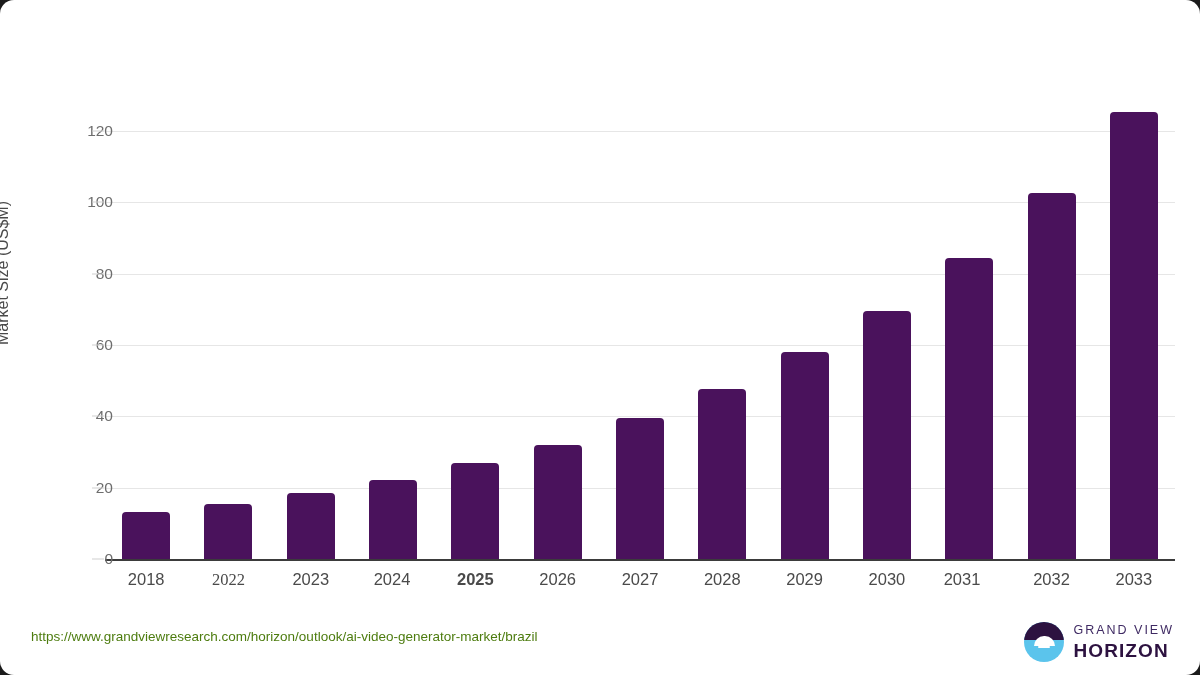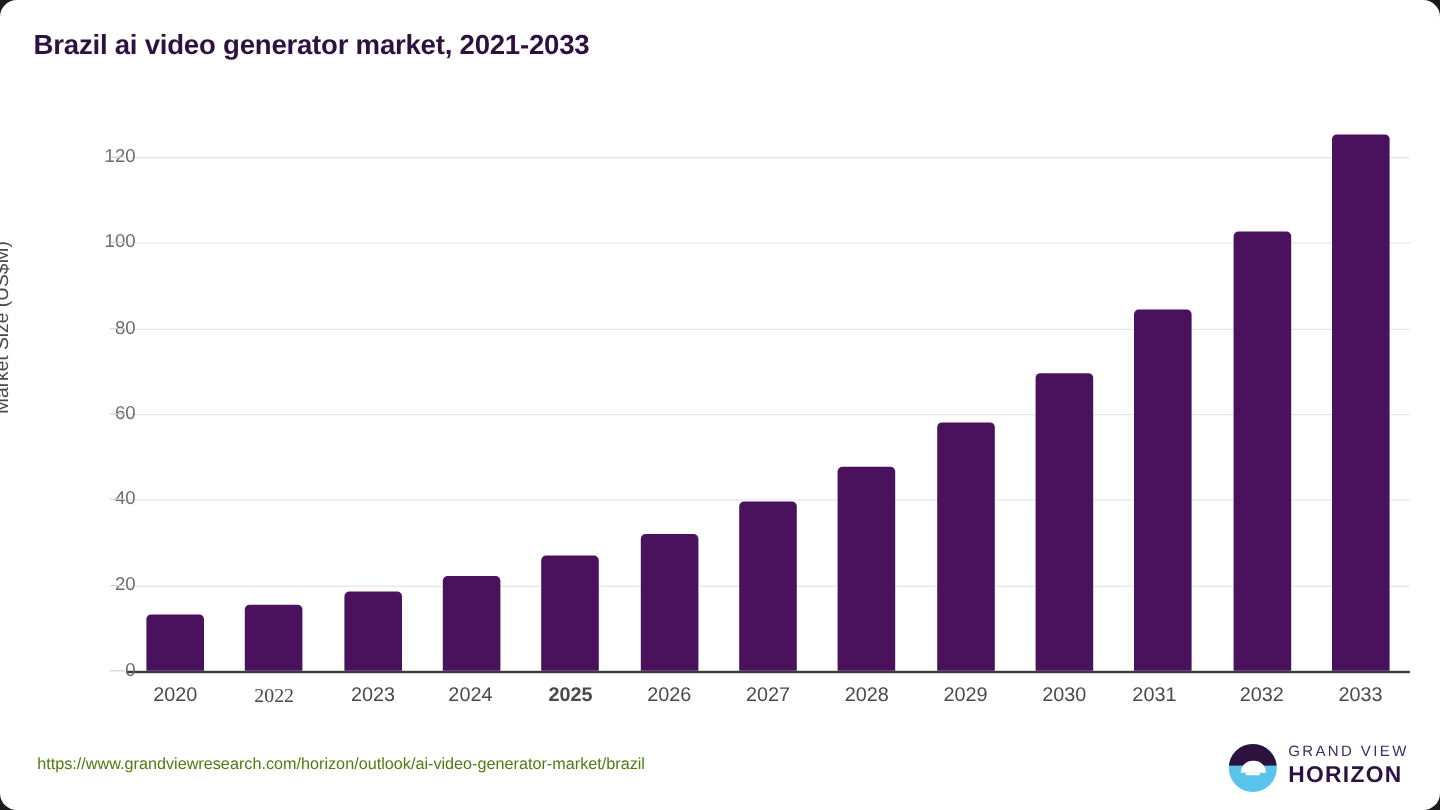--- a/index.html
+++ b/index.html
@@ -115,21 +115,21 @@
     font-size: 13.5px;
     color: #4d7c0f;
     white-space: nowrap;
   }
   .logo {
     position: absolute;
     right: 26px;
     top: 620px;
     height: 44px;
     display: flex;
-    align-items: flex-start;
+    align-items: center;
     gap: 9px;
   }
   .logo-mark {
     position: relative;
     width: 40px;
     height: 40px;
     border-radius: 50%;
     overflow: hidden;
     background: #5bc4ec;
     flex: none;
@@ -173,21 +173,20 @@
     font-weight: bold;
     letter-spacing: 1.1px;
     color: #2d1240;
   }
 </style>
 </head>
 <body>
 
 <div class="card">
 
-  <div class="chart-title">Brazil ai video generator market, 2021-2033</div>
 
   <div class="y-axis-label">Market Size (US$M)</div>
 
   <div class="plot-frame" id="plot-frame">
     <div class="axis-line"></div>
   <div class="gridline" style="top: 356.667px;"></div>
       <div class="gridline" style="top: 285.333px;"></div>
       <div class="gridline" style="top: 214px;"></div>
       <div class="gridline" style="top: 142.667px;"></div>
       <div class="gridline" style="top: 71.3333px;"></div>
@@ -229,21 +228,21 @@
     <div class="ytick" style="top: 416.333px;">40</div>
     <div class="ytick-dash" style="top: 416.333px;"></div>
     <div class="ytick" style="top: 345px;">60</div>
     <div class="ytick-dash" style="top: 345px;"></div>
     <div class="ytick" style="top: 273.667px;">80</div>
     <div class="ytick-dash" style="top: 273.667px;"></div>
     <div class="ytick" style="top: 202.333px;">100</div>
     <div class="ytick-dash" style="top: 202.333px;"></div>
     <div class="ytick" style="top: 131px;">120</div>
     <div class="ytick-dash" style="top: 131px;"></div>
-    <div class="xtick" style="left: 146.154px;">2020</div>
+    <div class="xtick" style="left: 146.154px;">2018</div>
     <div class="xtick" style="left: 228.462px; font-family: Liberation Serif, serif;">2022</div>
     <div class="xtick" style="left: 310.769px;">2023</div>
     <div class="xtick" style="left: 392px;">2024</div>
     <div class="xtick" style="left: 475.385px; font-weight: bold;">2025</div>
     <div class="xtick" style="left: 557.692px;">2026</div>
     <div class="xtick" style="left: 640px;">2027</div>
     <div class="xtick" style="left: 722.308px;">2028</div>
     <div class="xtick" style="left: 804.615px; text-align: right;">2029</div>
     <div class="xtick" style="left: 886.923px;">2030</div>
     <div class="xtick" style="left: 962px; text-align: center;">2031</div>

